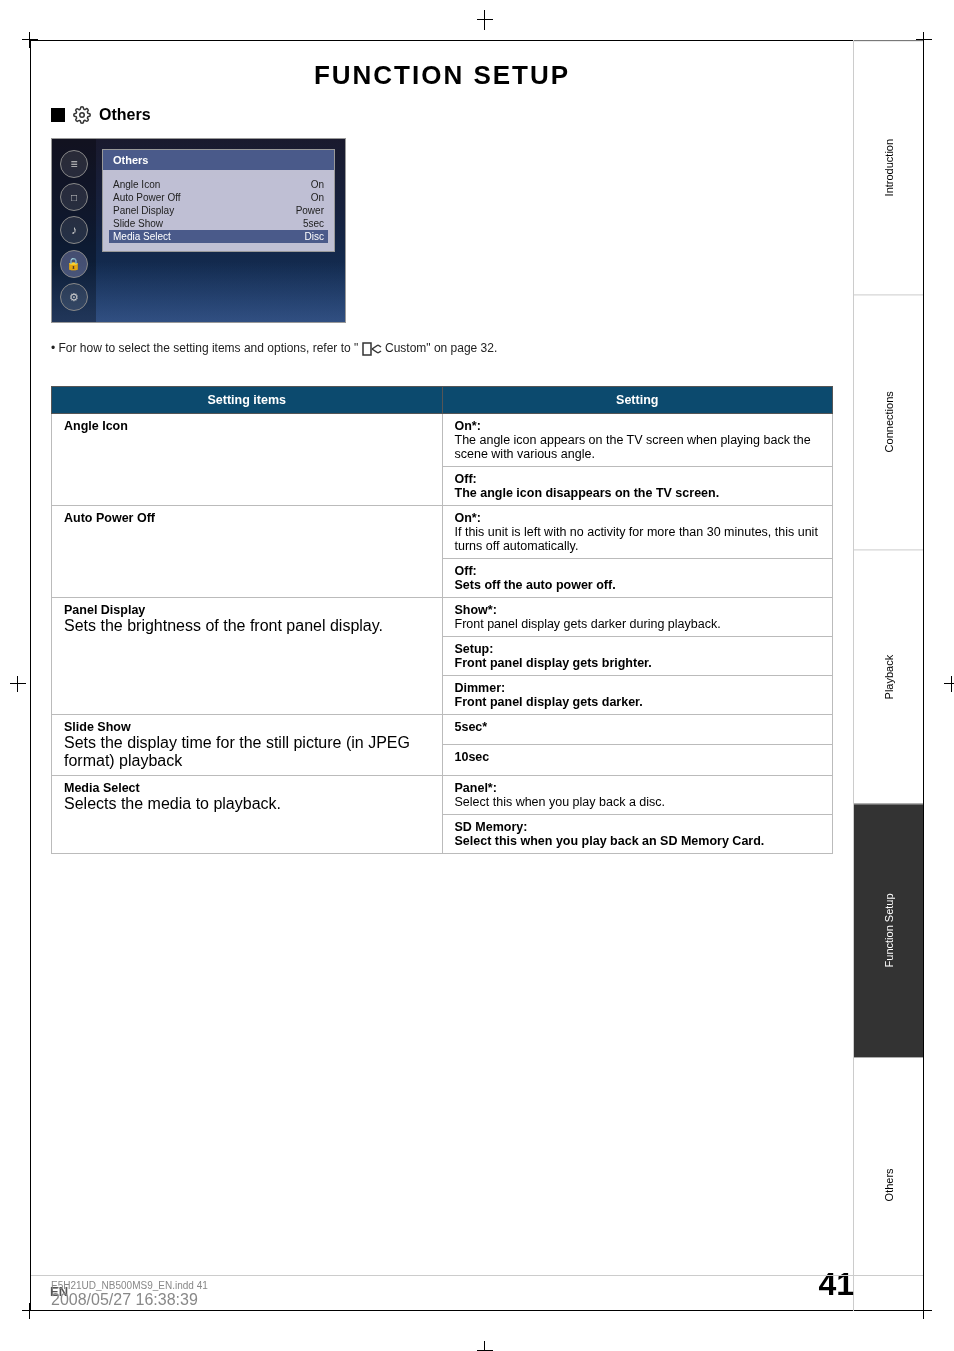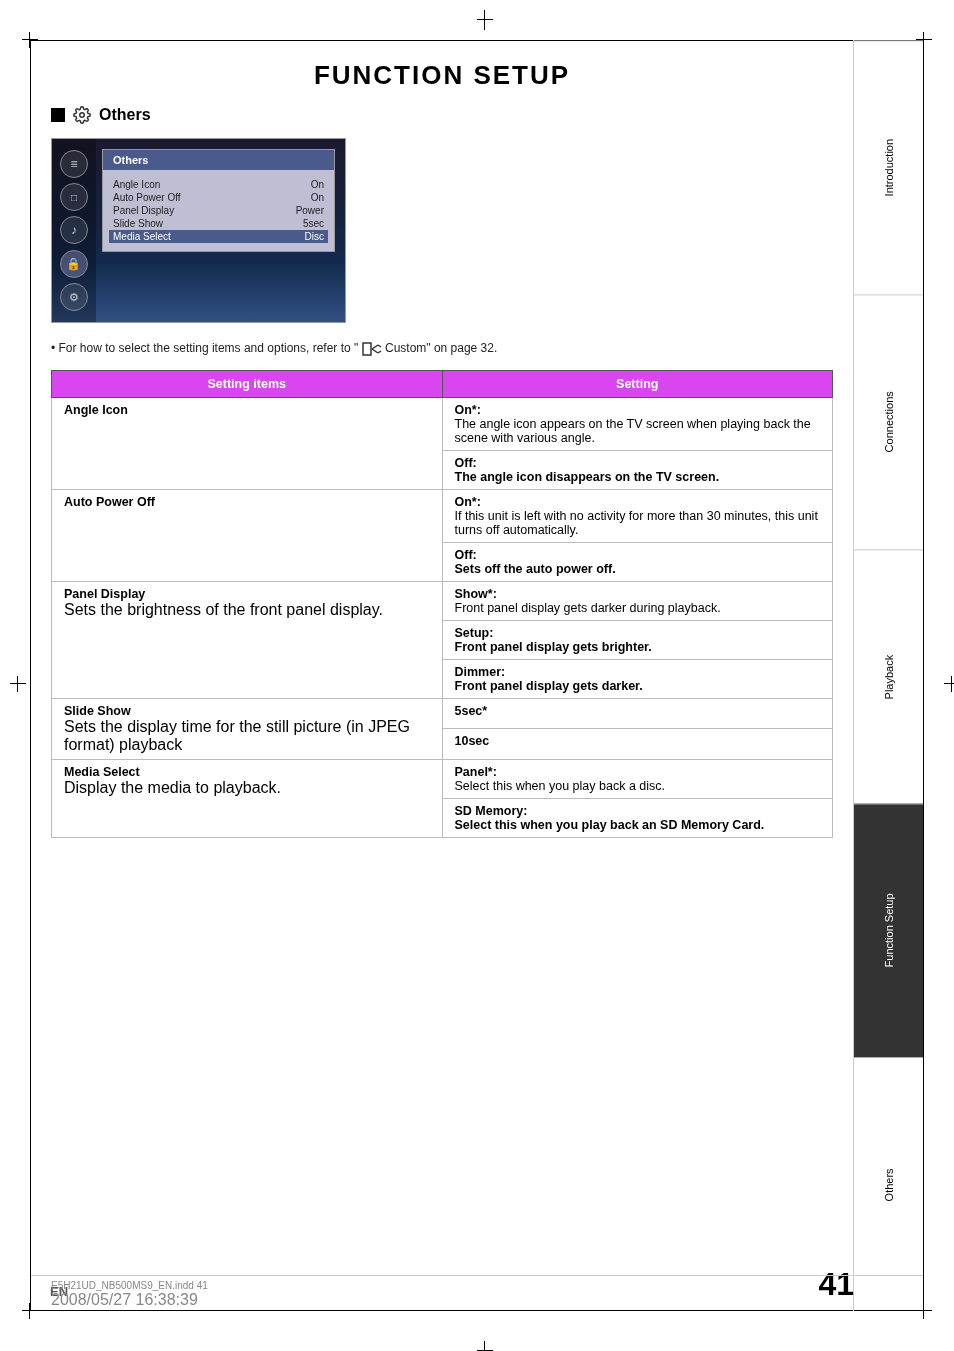--- a/index.html
+++ b/index.html
@@ -237,33 +237,33 @@
     .screenshot-menu-row.highlighted {
       background: #4a5a8a;
       color: #fff;
       padding: 1px 4px;
       margin: 0 -4px;
     }
 
     
     .note-text {
       font-size: 12px;
-      margin-bottom: 14px;
+      margin-bottom: 30px;
       color: #222;
     }
 
     
     .settings-table {
       width: 100%;
       border-collapse: collapse;
       font-size: 12.5px;
       margin-bottom: 20px;
     }
     .settings-table th {
-      background: #d946ef;
+      background: #0c4a6e;
       color: #fff;
       padding: 6px 19px;
       text-align: center;
       font-weight: bold;
       border: 1px solid #555;
     }
     .settings-table td {
       padding: 5px 12px;
       border: 1px solid #bbb;
       vertical-align: top;
@@ -443,21 +443,21 @@
           </td>
           <td><strong>5sec*</strong></td>
         </tr>
         <tr>
           <td><strong>10sec</strong></td>
         </tr>
 
         <tr>
           <td rowspan="2">
             <strong>Media Select</strong><br>
-            <span class="sub-text">Display the media to playback.</span>
+            <span class="sub-text">Selects the media to playback.</span>
           </td>
           <td>
             <strong>Panel*:</strong><br>
             Select this when you play back a disc.
           </td>
         </tr>
         <tr>
           <td>
             <strong>SD Memory:</strong><br>
             Select this when you play back an SD Memory Card.

